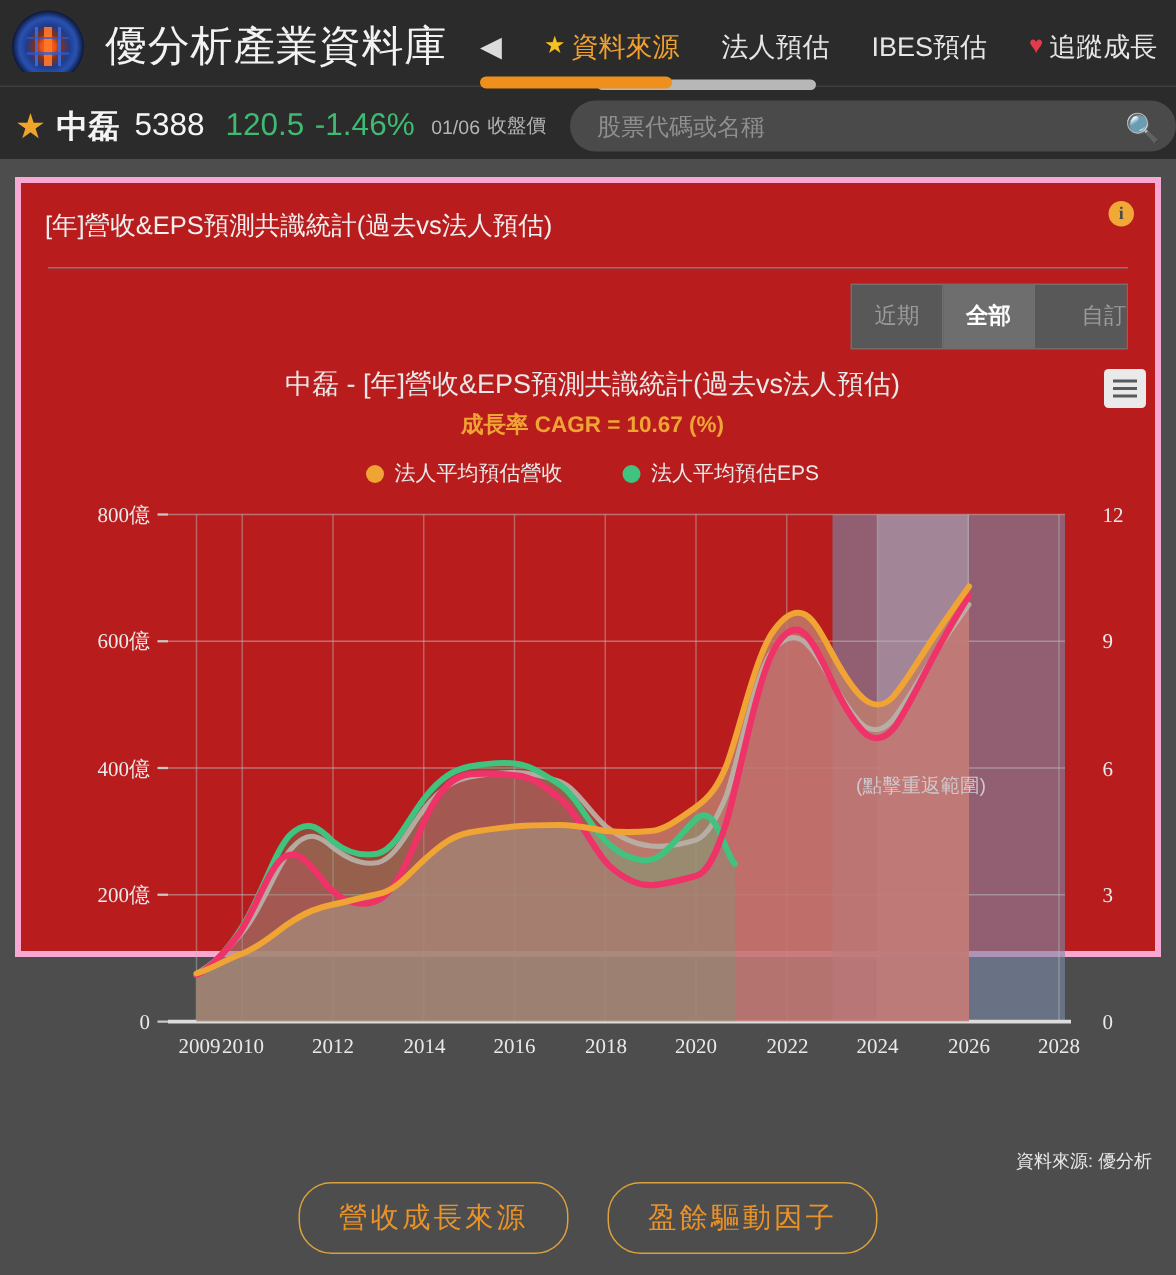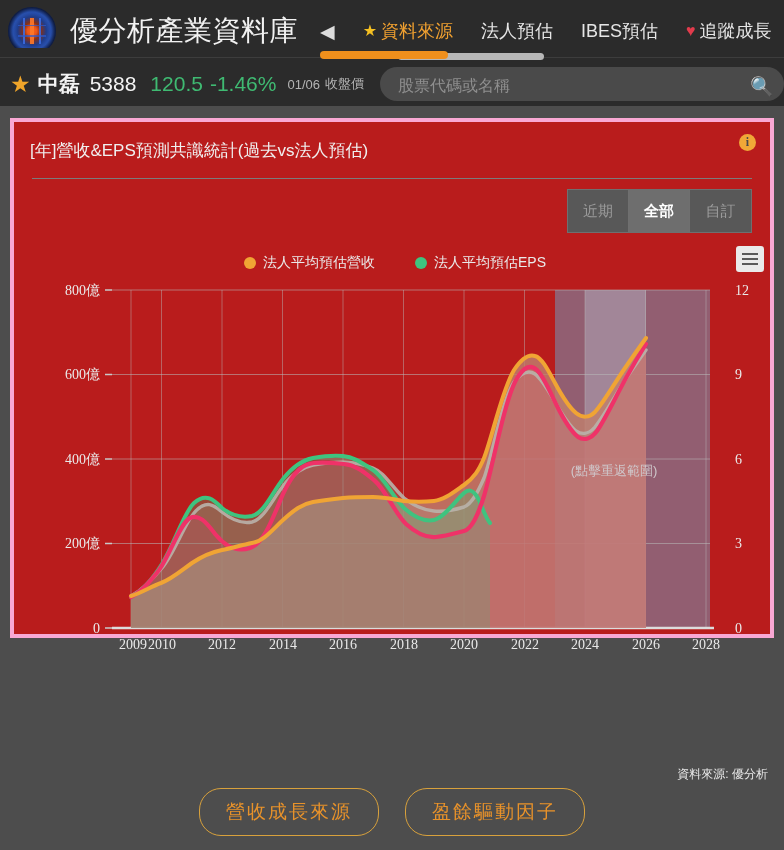--- a/index.html
+++ b/index.html
@@ -174,21 +174,21 @@
   }
   .rtab {
     width: 61px; height: 42px;
     line-height: 42px;
     text-align: center;
     font-size: 15px;
     color: #9a9a9a;
     border-right: 1px solid #6f6f6f;
     background: #585858;
   }
-  .rtab:last-child { border-right: 0; }
+  .rtab:last-child { border-right: 0; text-align: right; }
   .rtab.sel { background: #6e6e6e; color: #fff; font-weight: bold; }
 
   
   #chart {
     position: absolute;
     left: 0; top: 118px;
     width: 762px; height: 500px;
   }
   #chart-title {
     text-align: center;
@@ -312,20 +312,22 @@
   <div id="card-divider"></div>
 
   <div id="range-tabs">
     <div class="rtab">近期</div>
     <div class="rtab sel">全部</div>
     <div class="rtab">自訂</div>
   </div>
 
   <div id="chart">
 
+    <div id="chart-title">中磊 - [年]營收&amp;EPS預測共識統計(過去vs法人預估)</div>
+    <div id="chart-sub">成長率 CAGR = 10.67 (%)</div>
 
     <div id="hamburger">
       <i></i>
         <i></i>
         <i></i>
     </div>
 
     <div id="legend">
       <div class="lg">
         <span class="dot" style="background:#f0a434"></span>

